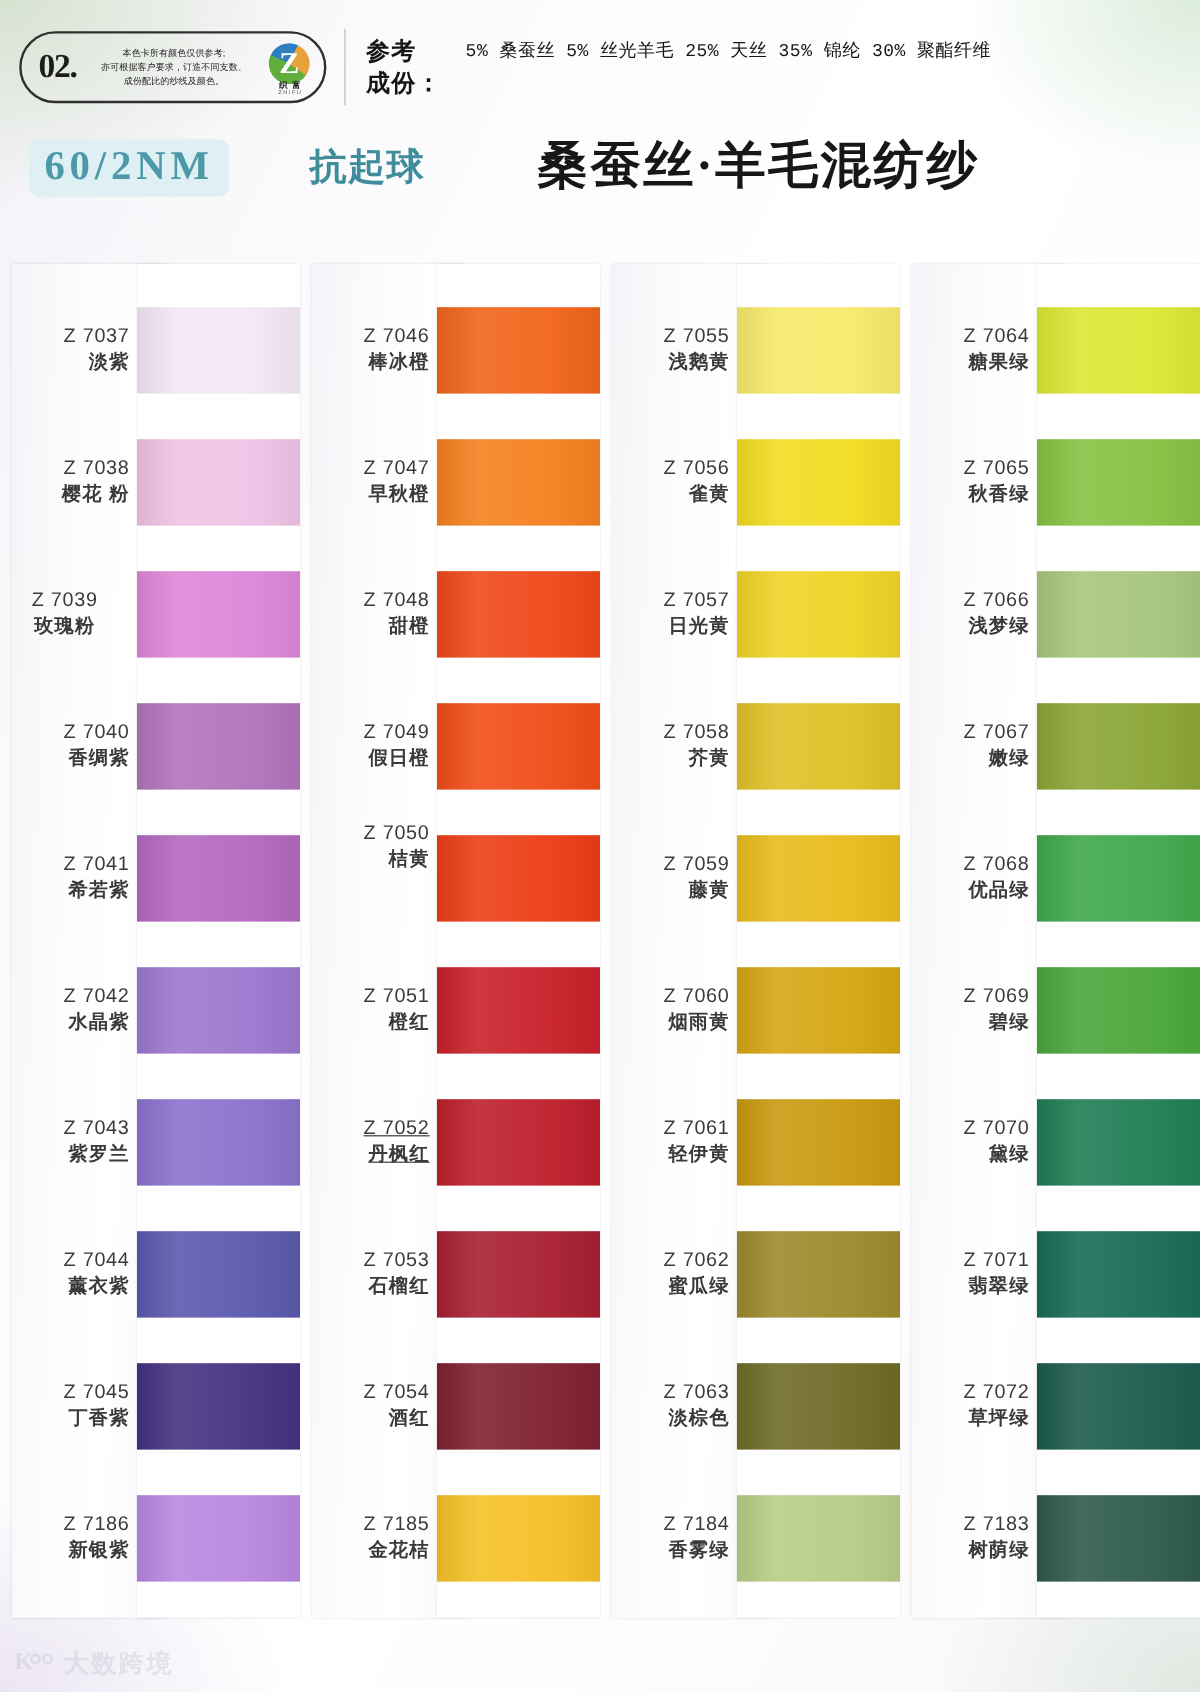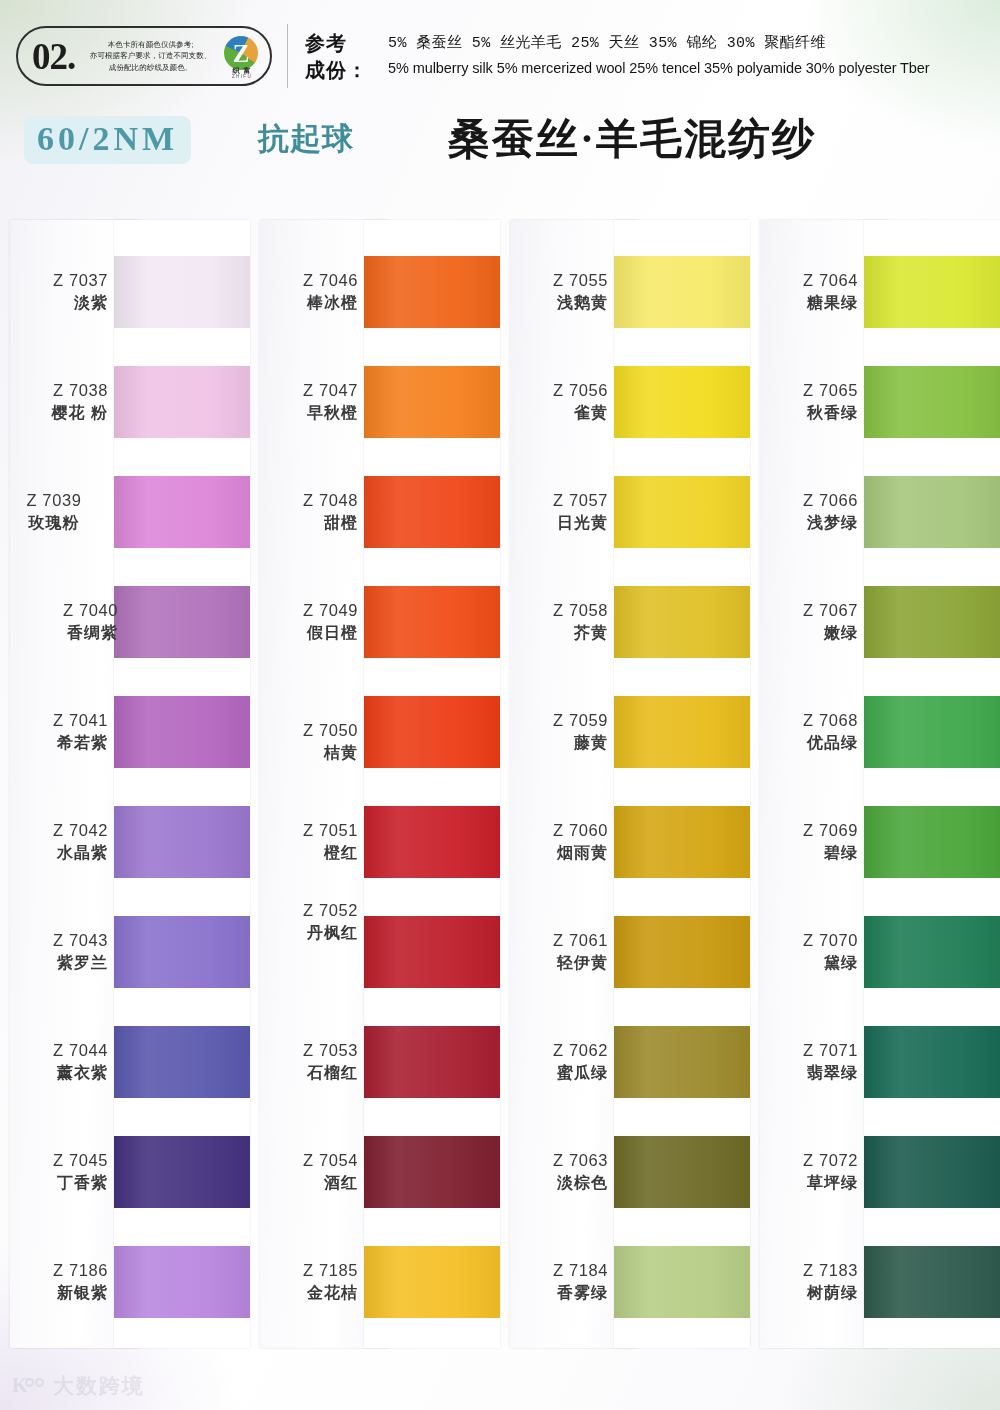--- a/index.html
+++ b/index.html
@@ -37,21 +37,21 @@
   .note-pill {
     position: absolute; left: 16px; top: 26px;
     width: 256px; height: 60px;
     border: 2px solid #2f2f2f;
     border-radius: 30px;
     display: flex; align-items: center;
     padding: 0 8px 0 14px;
   }
   .note-num {
     font-family: "Liberation Serif", "DejaVu Serif", serif;
-    font-size: 37px; font-weight: 700; color: #1d1d1d;
+    font-size: 28px; font-weight: 700; color: #1d1d1d;
     letter-spacing: -1px; margin-right: 7px; white-space: nowrap;
   }
   .note-lines {
     font-size: 7.5px; line-height: 11.2px; color: #222;
     letter-spacing: .1px; flex: 1; text-align: center;
   }
   .logo-mark {
     width: 40px; height: 40px; position: relative; margin-left: 3px; flex: 0 0 auto;
   }
   .logo-circle {
@@ -221,21 +221,20 @@
 
   <div class="divider-v"></div>
 
   <div class="comp-block">
     <div class="comp-label">
       <div>参考</div>
       <div>成份：</div>
     </div>
     <div class="comp-rows">
       <div class="comp-cn">5% 桑蚕丝 5% 丝光羊毛 25% 天丝 35% 锦纶 30% 聚酯纤维</div>
-      <div class="comp-en">5% mulberry silk 5% mercerized wool 25% tencel 35% polyamide 30% polyester Tber</div>
     </div>
   </div>
 </div>
 
 <div class="titlebar">
   <div class="count-badge">
     <span>60/2NM</span>
   </div>
   <div class="anti-pill">抗起球</div>
   <div class="title-main">桑蚕丝·羊毛混纺纱</div>
@@ -262,21 +261,21 @@
           <span class="cn">淡紫</span>
         </div>
         <div class="label" style="top: 160px;">
           <span class="code">Z 7038</span>
           <span class="cn">樱花 粉</span>
         </div>
         <div class="label" style="top: 270px; text-align: center;">
           <span class="code">Z 7039</span>
           <span class="cn">玫瑰粉</span>
         </div>
-        <div class="label" style="top: 380px; margin-left: 10px;">
+        <div class="label" style="top: 380px;">
           <span class="code">Z 7040</span>
           <span class="cn">香绸紫</span>
         </div>
         <div class="label" style="top: 490px;">
           <span class="code">Z 7041</span>
           <span class="cn">希若紫</span>
         </div>
         <div class="label" style="top: 600px;">
           <span class="code">Z 7042</span>
           <span class="cn">水晶紫</span>
@@ -323,29 +322,29 @@
           <span class="cn">早秋橙</span>
         </div>
         <div class="label" style="top: 270px;">
           <span class="code">Z 7048</span>
           <span class="cn">甜橙</span>
         </div>
         <div class="label" style="top: 380px;">
           <span class="code">Z 7049</span>
           <span class="cn">假日橙</span>
         </div>
-        <div class="label" style="top: 500px;">
+        <div class="label" style="top: 464px;">
           <span class="code">Z 7050</span>
           <span class="cn">桔黄</span>
         </div>
         <div class="label" style="top: 600px;">
           <span class="code">Z 7051</span>
           <span class="cn">橙红</span>
         </div>
-        <div class="label" style="top: 680px;">
+        <div class="label" style="top: 710px; text-decoration: underline;">
           <span class="code">Z 7052</span>
           <span class="cn">丹枫红</span>
         </div>
         <div class="label" style="top: 820px;">
           <span class="code">Z 7053</span>
           <span class="cn">石榴红</span>
         </div>
         <div class="label" style="top: 930px;">
           <span class="code">Z 7054</span>
           <span class="cn">酒红</span>

